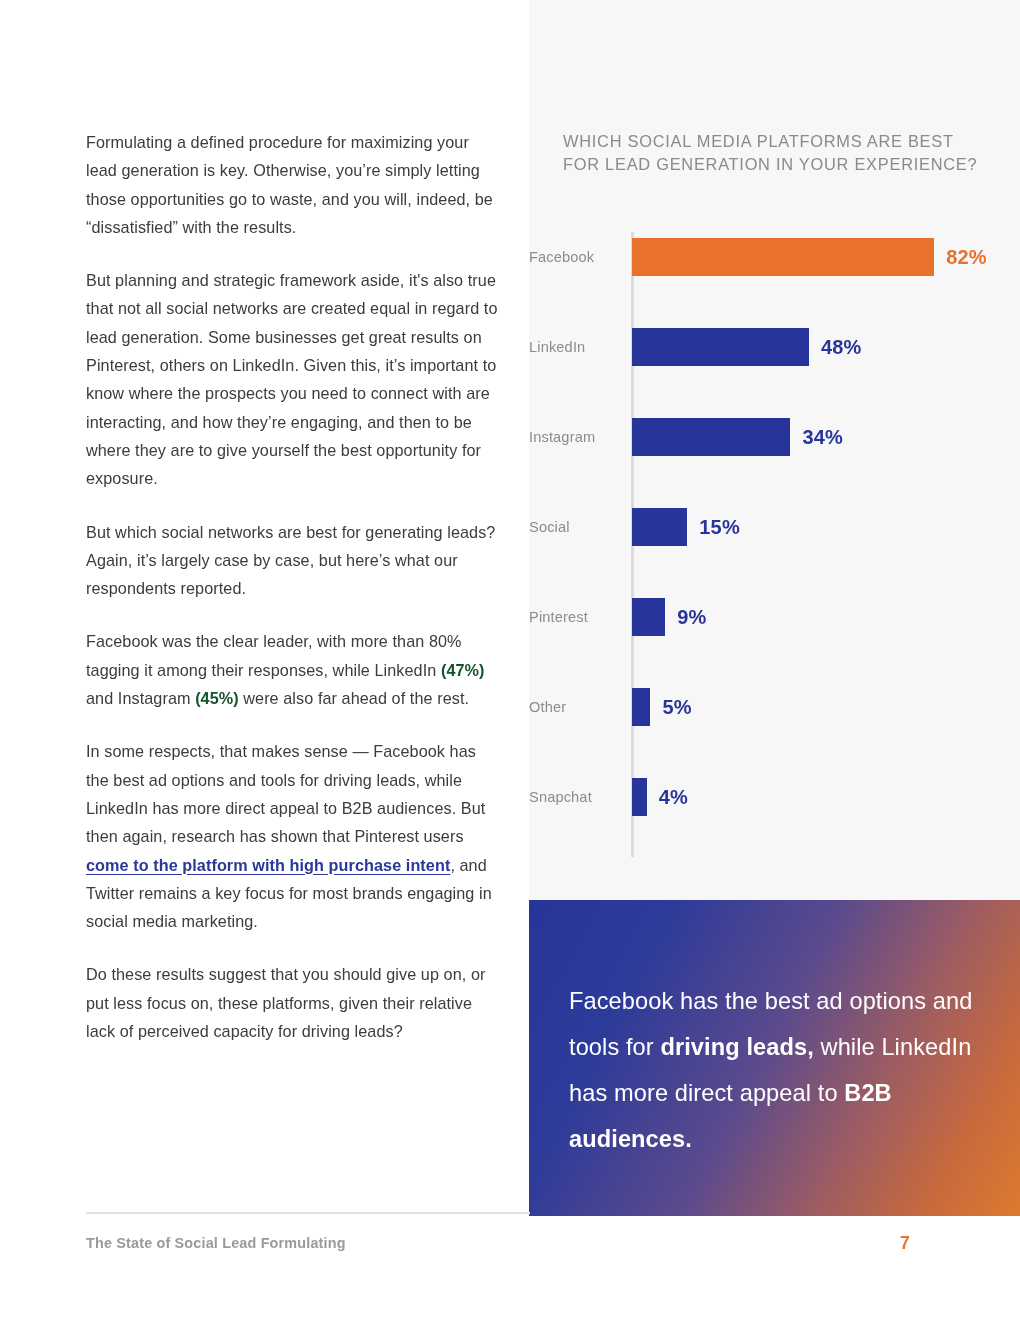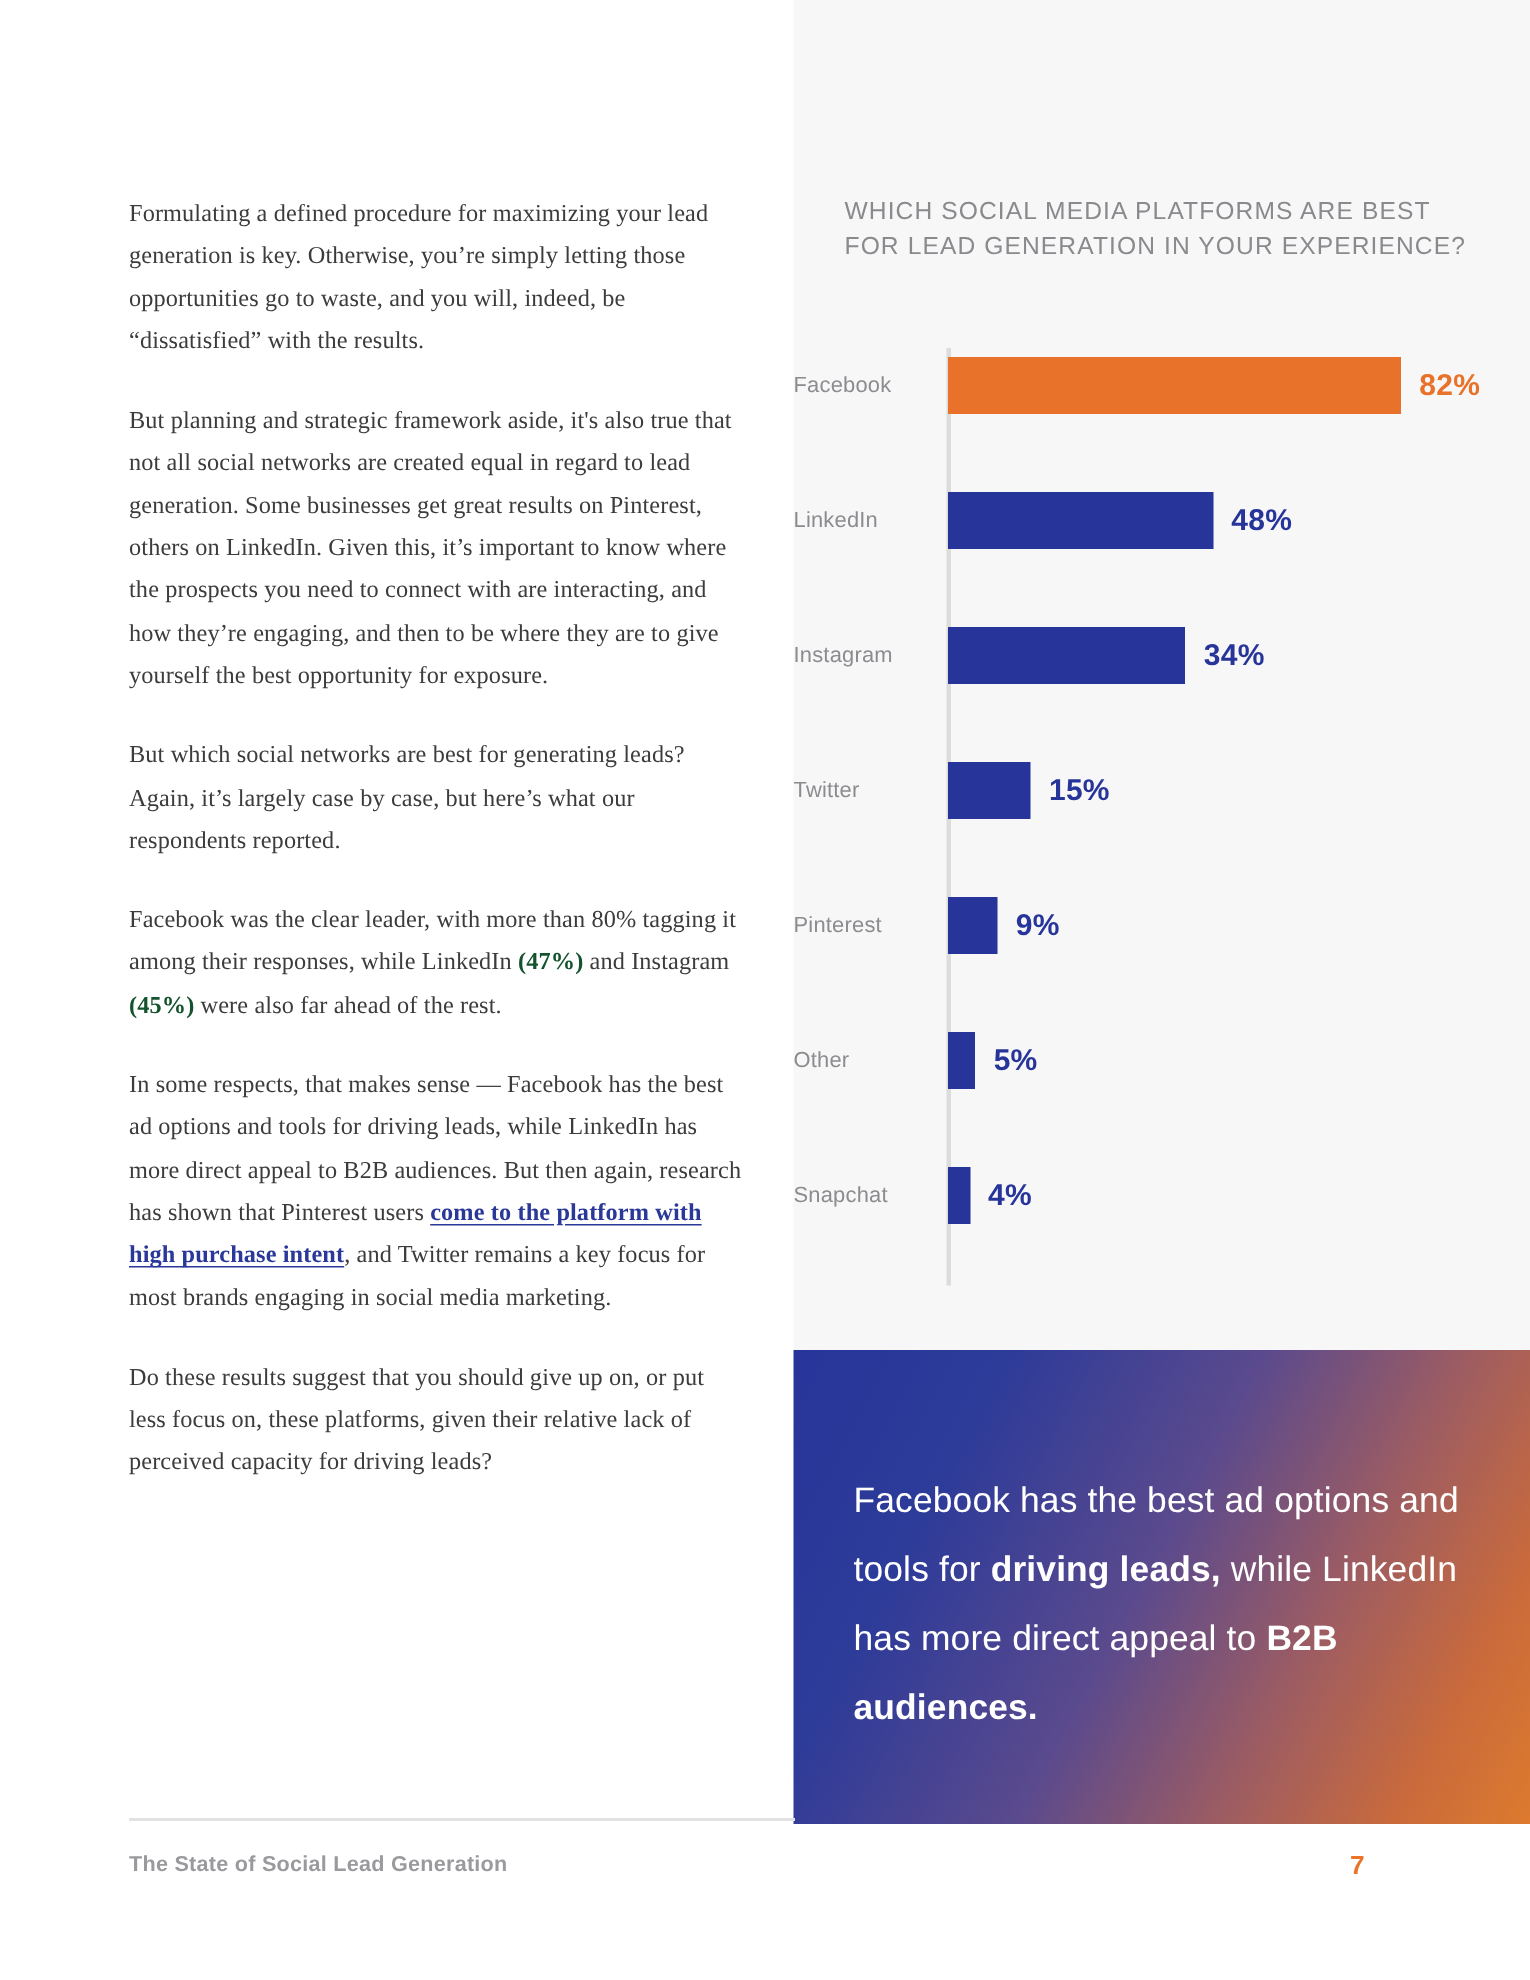--- a/index.html
+++ b/index.html
@@ -28,21 +28,20 @@
     height: 900px;
     background: #f7f7f7;
   }
 
   
   .body-column {
     position: absolute;
     left: 86px;
     top: 128px;
     width: 412px;
-    font-family: Liberation Serif, serif;
   }
 
   .body-par {
     font-size: 16.2px;
     line-height: 28.3px;
     color: #3c3c3c;
     letter-spacing: 0.005em;
     margin-bottom: 25px;
   }
   .body-par:last-child { margin-bottom: 0; }
@@ -227,21 +226,21 @@
           </div>
         </div>
         <div class="bar-row" style="top: 186px;">
           <div class="bar-label">Instagram</div>
           <div class="bar-track">
             <div class="bar-rect" style="width: 158.455px; background: rgb(39, 53, 154);"></div>
             <div class="bar-value" style="color: rgb(39, 53, 154);">34%</div>
           </div>
         </div>
         <div class="bar-row" style="top: 276px;">
-          <div class="bar-label">Twitter</div>
+          <div class="bar-label">Social</div>
           <div class="bar-track">
             <div class="bar-rect" style="width: 55.275px; background: rgb(39, 53, 154);"></div>
             <div class="bar-value" style="color: rgb(39, 53, 154);">15%</div>
           </div>
         </div>
         <div class="bar-row" style="top: 366px;">
           <div class="bar-label">Pinterest</div>
           <div class="bar-track">
             <div class="bar-rect" style="width: 33.165px; background: rgb(39, 53, 154);"></div>
             <div class="bar-value" style="color: rgb(39, 53, 154);">9%</div>
@@ -262,16 +261,16 @@
           </div>
         </div>
       </div>
   </div>
 
   <div class="quote-block">
     <div class="quote-text" id="quote-container"><span>Facebook has the best ad options and tools for </span><b>driving leads,</b><span> while LinkedIn has more direct appeal to </span><b>B2B audiences.</b></div>
   </div>
 
   <div class="footer-rule"></div>
-  <div class="footer-title">The State of Social Lead Generation</div>
+  <div class="footer-title">The State of Social Lead Formulating</div>
   <div class="footer-page">7</div>
 
 </div>
 
 </body></html>

